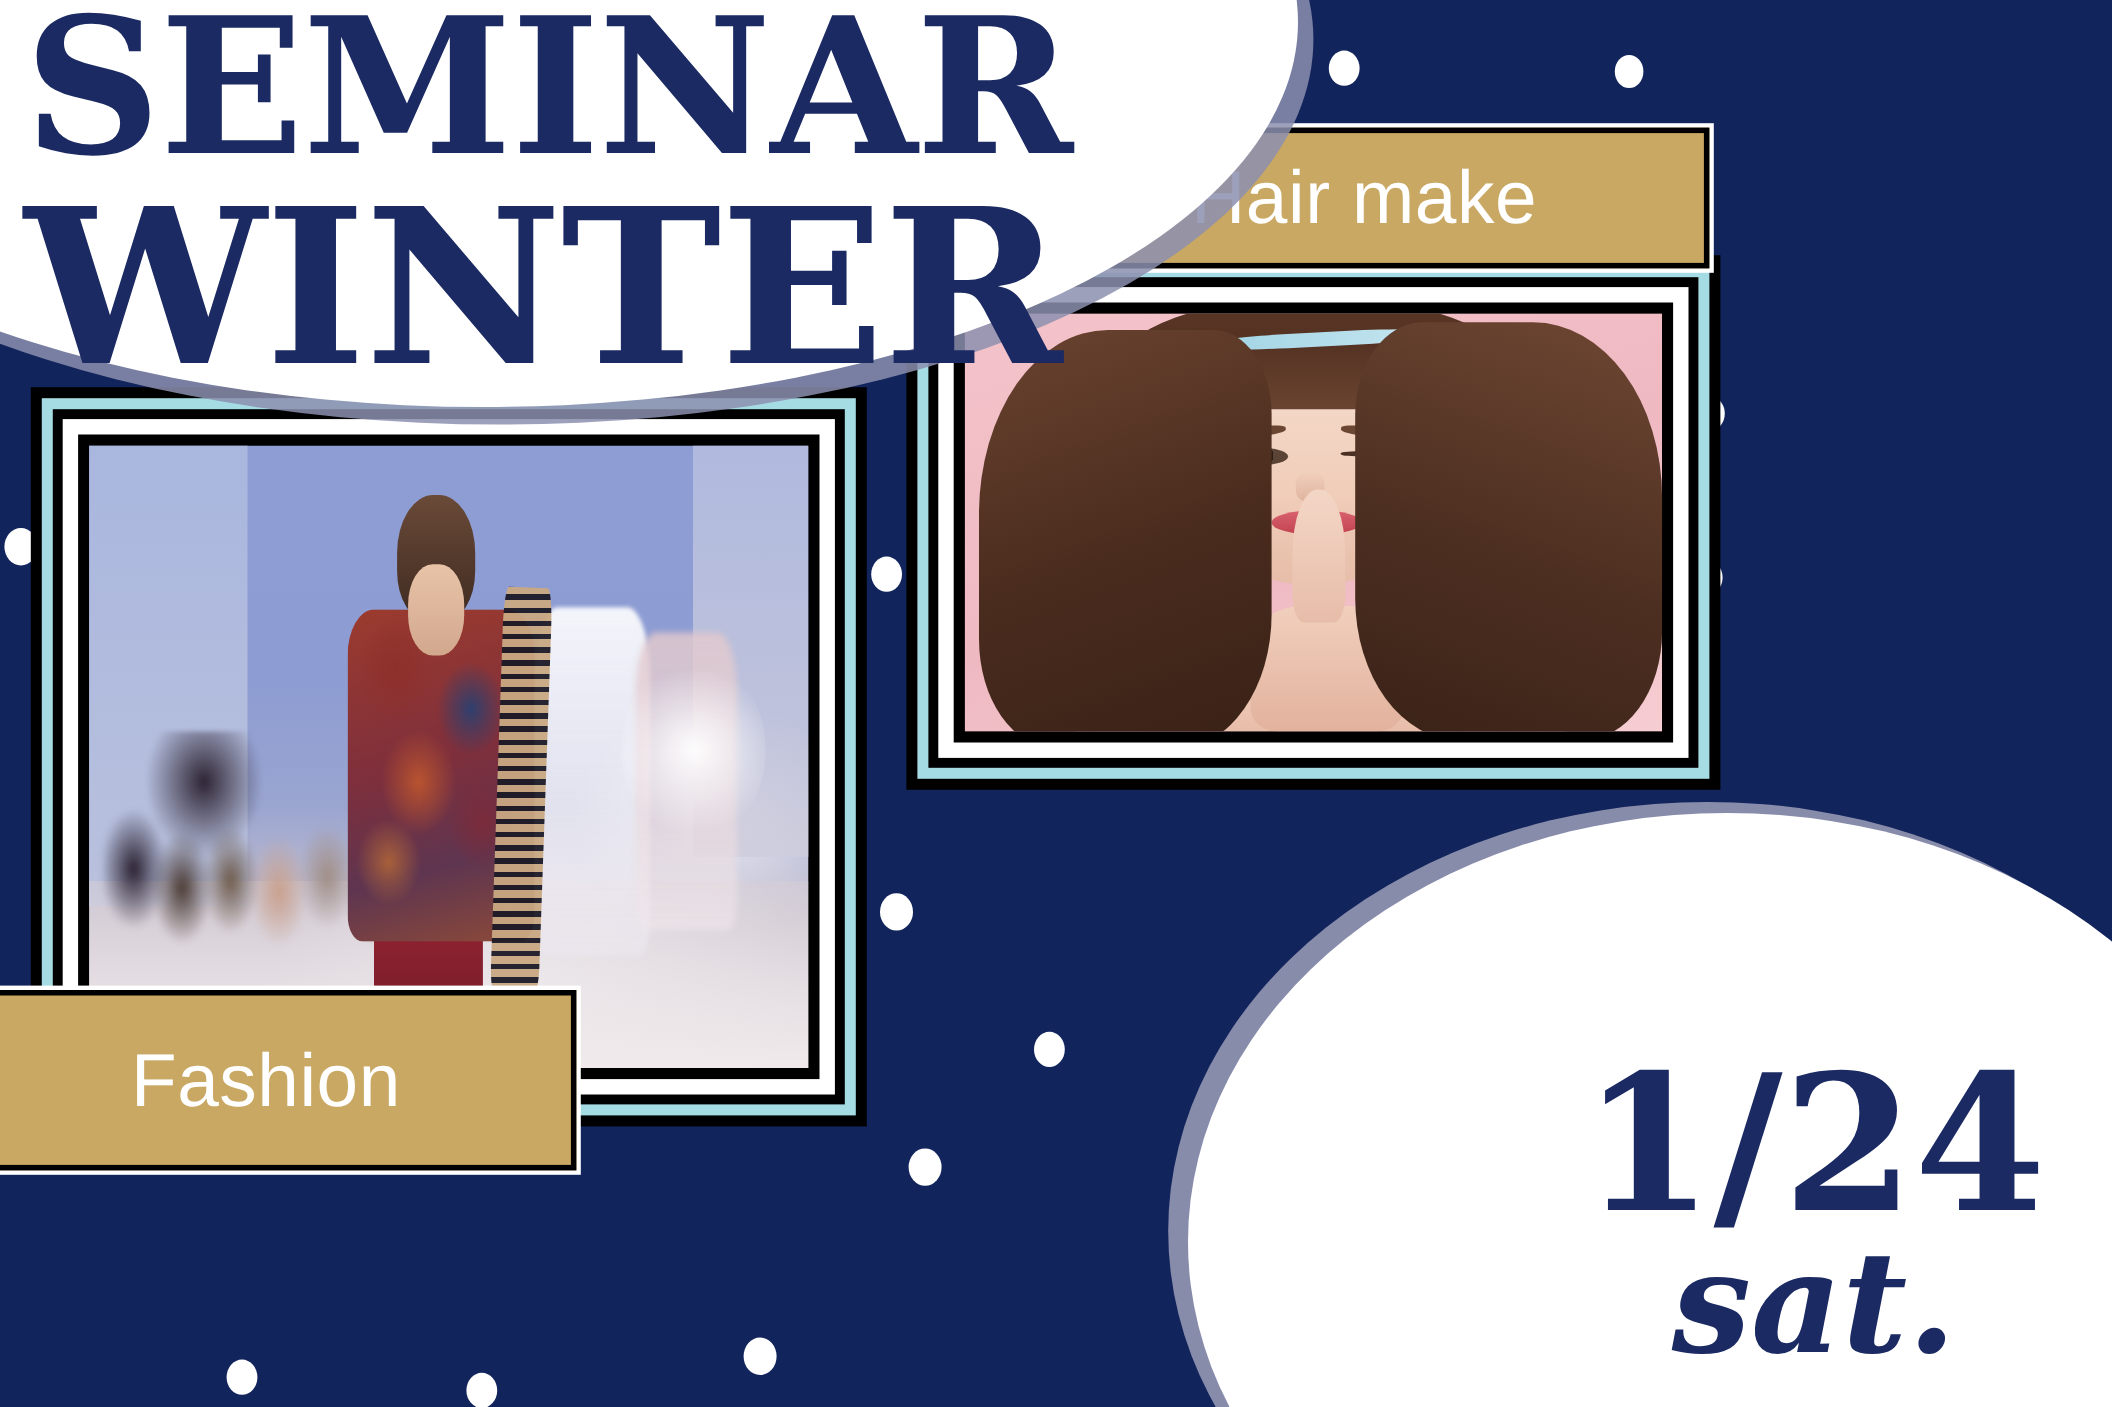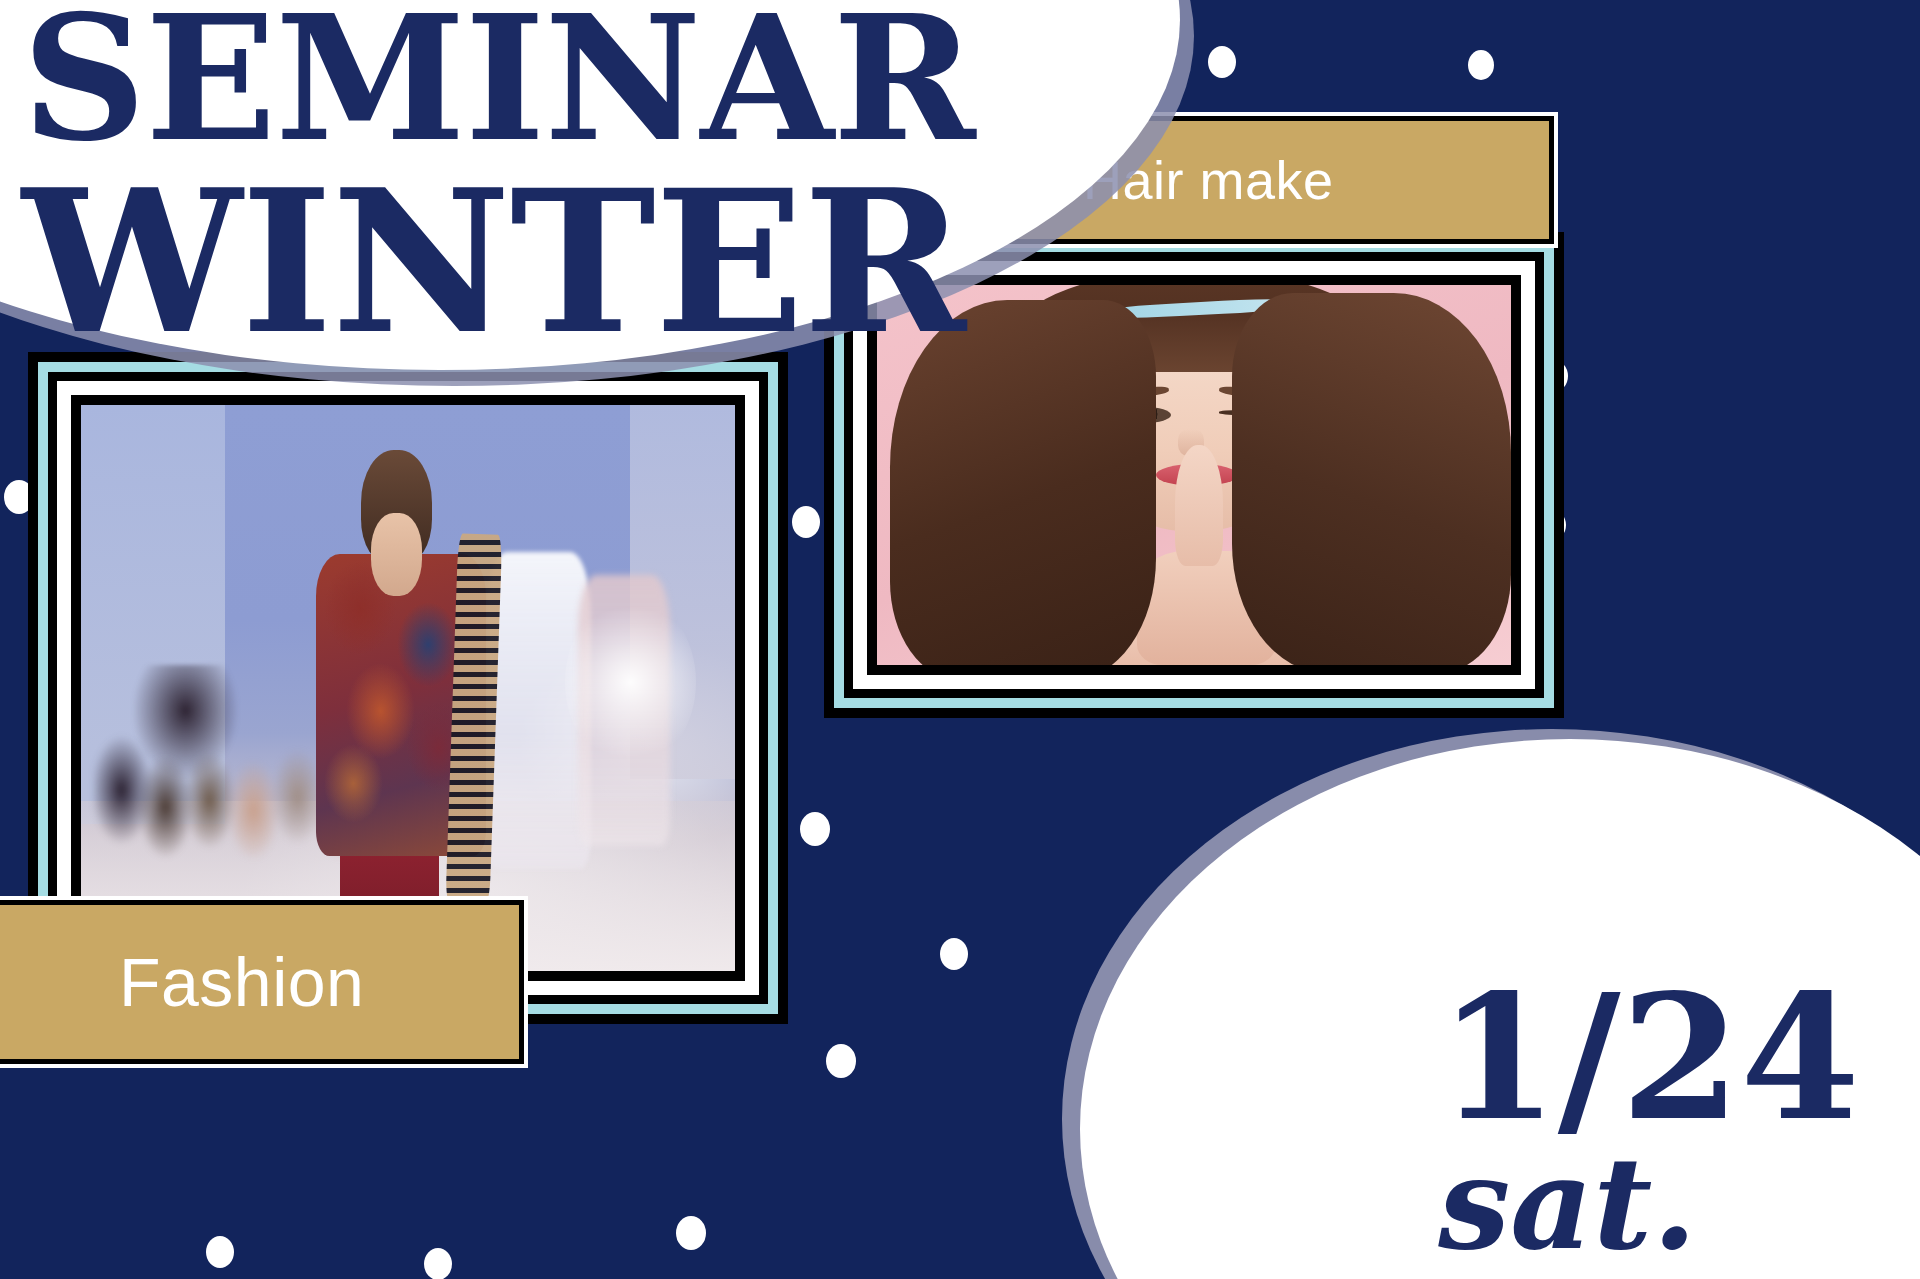--- a/index.html
+++ b/index.html
@@ -123,21 +123,21 @@
   .title-line{
     font-family:"DejaVu Serif",serif;font-weight:700;color:#1b2a63;
     line-height:.92;letter-spacing:-1px;white-space:nowrap;
   }
 
   .blob-date{
     position:absolute;right:-140px;bottom:-240px;width:980px;height:780px;
     background:#ffffff;border-radius:50%;
     box-shadow:-18px -10px 0 0 rgba(150,152,180,.9);
   }
-  .date-wrap{position:absolute;right:60px;bottom:12px;text-align:left;z-index:6;}
+  .date-wrap{position:absolute;right:60px;bottom:30px;text-align:center;z-index:6;}
   .date-main{font-family:"DejaVu Serif",serif;font-weight:700;color:#1b2a63;line-height:.95;}
   .date-sub{font-family:"DejaVu Serif",serif;font-weight:700;color:#1b2a63;line-height:1;}
 </style>
 </head>
 <body>
 
 <div class="stage">
 
   <div class="dot" style="left:982px;top:36px;width:26px;height:30px;"></div>
   <div class="dot" style="left:1208px;top:46px;width:28px;height:32px;"></div>
@@ -211,21 +211,21 @@
               </div>
             </div>
           </div>
         </div>
       </div>
     </div>
   </div>
 
   <div class="catlabel" style="left:998px;top:112px;width:560px;height:136px;">
     <div class="inner">
-      <span class="txt" style="font-size:54px;padding-left:76px;">Hair make</span>
+      <span class="txt" style="font-size:68px;padding-left:76px;">Hair make</span>
     </div>
   </div>
 
   <div class="catlabel" style="left:-12px;top:896px;width:540px;height:172px;">
     <div class="inner">
       <span class="txt" style="font-size:68px;padding-left:122px;">Fashion</span>
     </div>
   </div>
 
   <div class="blob-title"></div>

